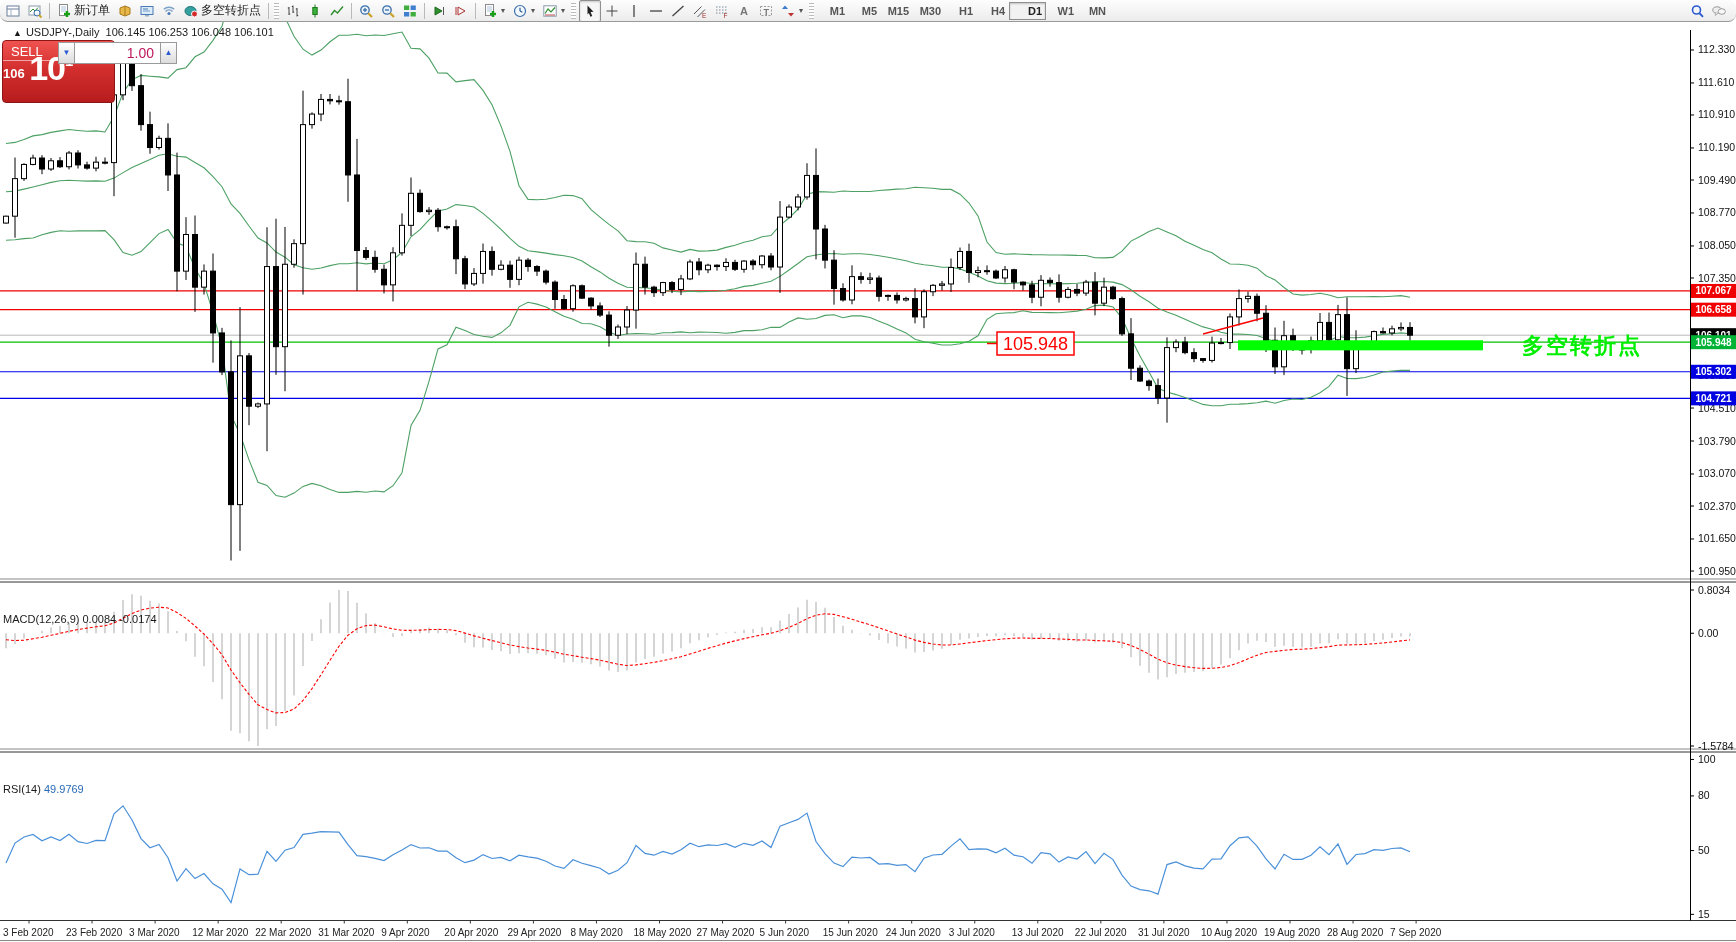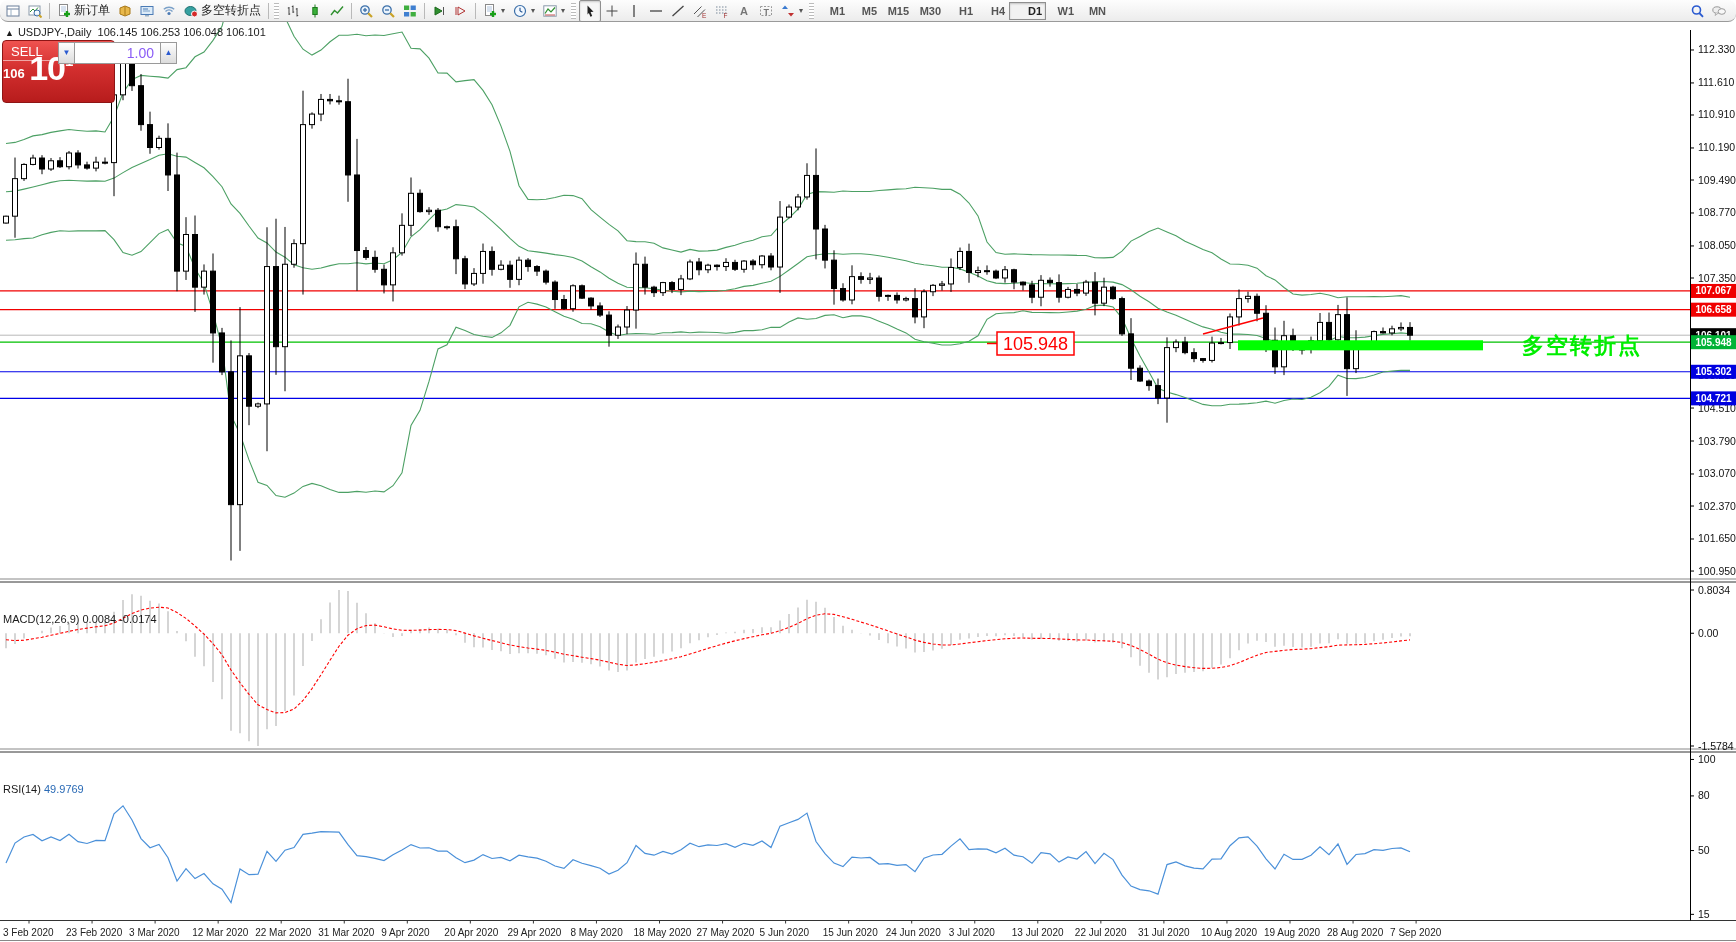--- a/index.html
+++ b/index.html
@@ -9,35 +9,35 @@
   .tbtn{display:flex;align-items:center;gap:3px;padding:1px 3px;height:18px;border:1px solid transparent;border-radius:2px;cursor:default;}
   .tbtn.active{background:#f6f6f6;border:1px solid #8f8f8f;box-shadow:inset 0 1px 2px rgba(0,0,0,.18);}
   .tbtn svg{display:block;}
   .tsep{width:1px;height:16px;background:#b9b9b9;margin:0 3px;}
   .tgrip{width:5px;height:16px;margin:0 3px 0 2px;background:repeating-linear-gradient(#bbb 0 1px,#fff 1px 3px);}
   .caret{font-size:8px;color:#555;margin-left:1px;}
   .tf{min-width:24px;text-align:right;font-size:11px;font-weight:bold;color:#555;padding:2px 3px;border:1px solid transparent;}
   .tf.active{background:#f2f2f2;border:1px solid #8f8f8f;box-shadow:inset 0 1px 2px rgba(0,0,0,.2);color:#222;padding-left:8px;}
   #tb-right{margin-left:auto;display:flex;align-items:center;padding-right:6px;}
   #chart-svg{position:absolute;left:0;top:22px;}
-  #chart-title{position:absolute;left:5px;top:26px;font-size:11px;color:#1a1a1a;z-index:5;}
+  #chart-title{position:absolute;left:13px;top:26px;font-size:11px;color:#1a1a1a;z-index:5;}
   #chart-title .mk{font-size:9px;margin-right:4px;}
   #trade-panel{position:absolute;left:2px;top:40px;width:231px;height:58px;z-index:6;}
   .tp-btn{position:absolute;top:0;width:113px;height:63px;border-radius:4px;
     background:linear-gradient(#ef5350,#d32f2f 45%,#b71c1c);border:1px solid #8e1515;color:#fff;box-sizing:border-box;}
   .tp-lab{display:block;font-size:13px;padding:3px 8px 1px;border-bottom:1px solid rgba(255,255,255,.55);}
   .tp-price{position:absolute;bottom:14px;width:100%;text-align:left;white-space:nowrap;}
   .tp-small{font-size:13px;font-weight:bold;vertical-align:2px;}
   .tp-big{font-size:34px;font-weight:bold;letter-spacing:-1px;}
   .tp-sup{font-size:15px;font-weight:bold;vertical-align:14px;}
   #vol-box{position:absolute;left:56px;top:2px;height:22px;width:119px;display:flex;z-index:7;}
   .vol-arrow{width:17px;height:22px;background:linear-gradient(#fefefe,#dcdcdc);border:1px solid #9a9a9a;
     color:#2a5ad0;font-size:8px;line-height:20px;text-align:center;box-sizing:border-box;}
   #vol-input{width:85px;height:22px;border:1px solid #9a9a9a;border-left:none;border-right:none;
-    text-align:right;font-size:14px;padding:0 6px;box-sizing:border-box;outline:none;color:#8b5cf6;}
+    text-align:right;font-size:14px;padding:0 6px;box-sizing:border-box;outline:none;color:#be185d;}
   .ind-label{position:absolute;font-size:11px;color:#1a1a1a;z-index:5;margin-top:27px;}
 </style>
 </head>
 <body>
 
 <div id="toolbar">
     <div class="tbtn">
       <svg width="14" height="14" viewBox="0 0 14 14">
         <rect x="1" y="2" width="12" height="10" fill="#fff" stroke="#6a7f9a"></rect>
         <line x1="1" y1="5" x2="13" y2="5" stroke="#6a7f9a"></line>

